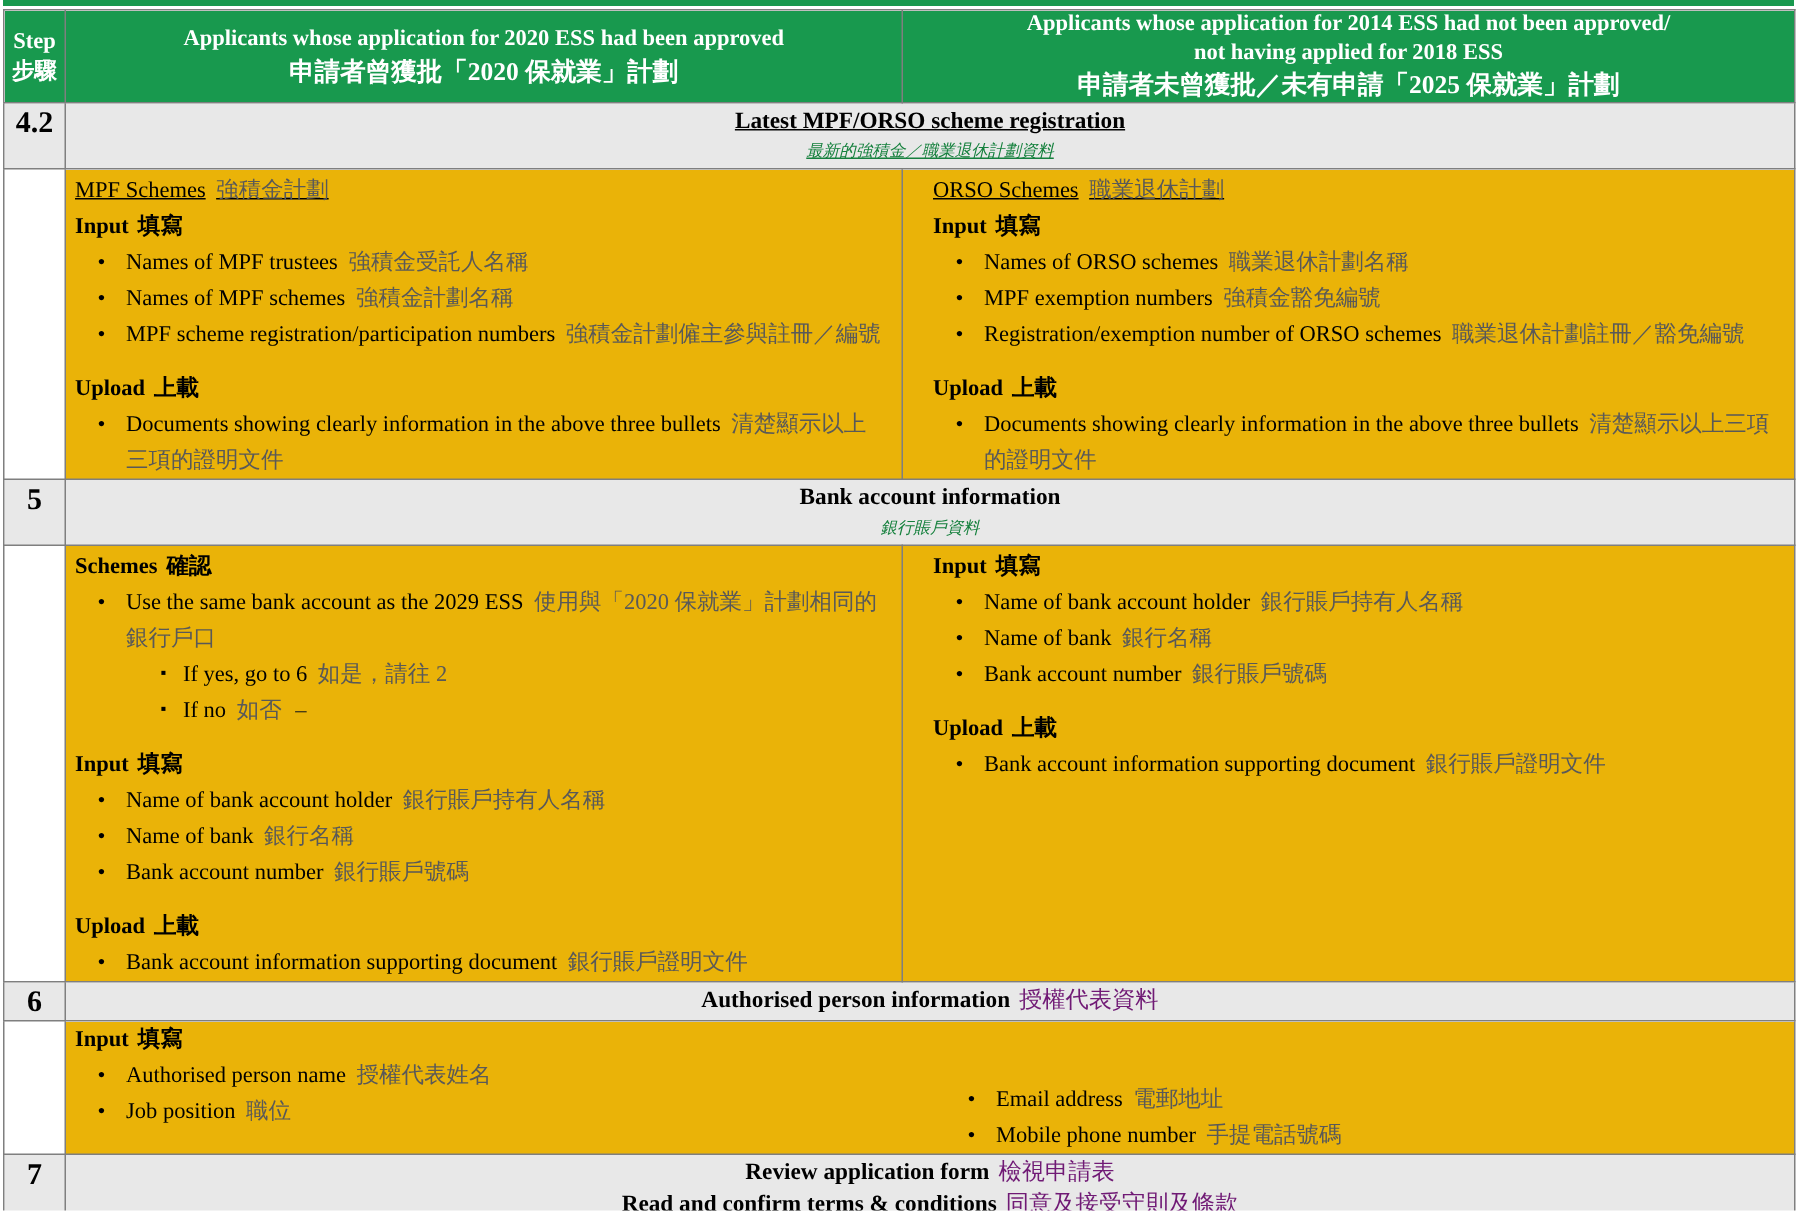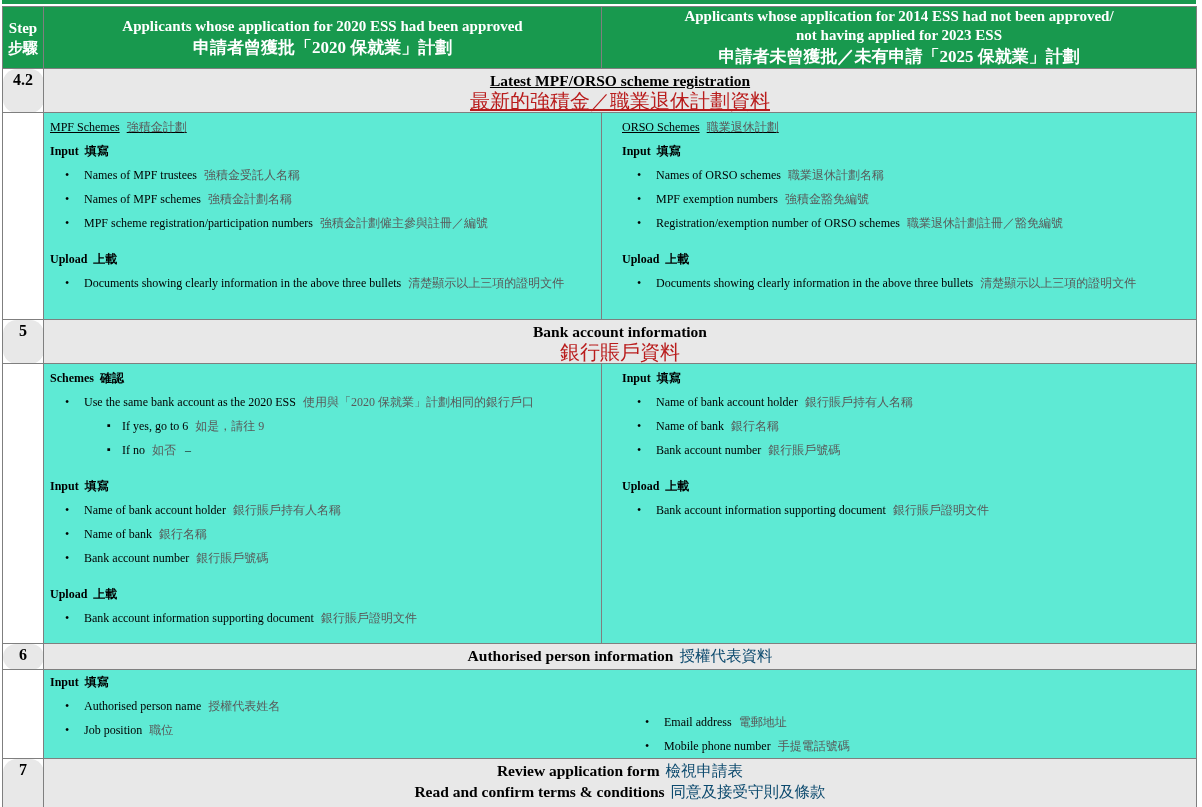--- a/index.html
+++ b/index.html
@@ -12,35 +12,35 @@
 
   
   .hdr{height:56px}
   .hdr th{background:#18994e;color:#fff;text-align:center;vertical-align:middle;}
   .hdr th+th{border-left:1px solid #fff;}
   .hdr-en{font-weight:bold;font-size:15px;line-height:19px;}
   .hdr-zh{font-weight:bold;font-size:17px;line-height:23px;}
   .hdr-step{font-weight:bold;font-size:15px;line-height:20px;}
 
   
-  .step-cell{background:#e8e8e8;font-weight:bold;font-size:16px;text-align:center;
-             vertical-align:top;padding-top:2px;border-radius:14px;}
+  .step-cell{background:#e8e8e8;font-weight:bold;font-size:20px;text-align:center;
+             vertical-align:top;padding-top:2px;}
   .step-empty{background:#fff;}
 
   
   .title-cell{background:#e8e8e8;text-align:center;padding-top:1px;}
   .t-en{font-weight:bold;font-size:15.5px;line-height:21px;}
-  .t-zh{font-size:20px;line-height:21px;color:#b91c1c;}
-  .t-zh-inline{font-size:15.5px;color:#0c4a6e;margin-left:6px;}
+  .t-zh{font-size:11px;line-height:21px;color:#15803d;font-style:italic;}
+  .t-zh-inline{font-size:15.5px;color:#701a75;margin-left:6px;}
   .u{text-decoration:underline;}
   .r42t{height:44px}.r42c{height:207px}.r5t{height:40px}.r5c{height:280px}
   .r6t{height:26px}.r6c{height:72px}.r7{height:68px}
 
   
-  .content{font-size:12px;line-height:24px;background:#5eead4;}
+  .content{font-size:15px;line-height:24px;background:#eab308;}
   .left-cell{padding:2px 10px 0 6px;}
   .right-cell{padding:2px 10px 0 20px;}
   .merged-cell{padding:0 10px 0 6px;}
   .en{color:#000;}
   .zh{color:#595959;margin-left:7px;}
   .sec{font-weight:bold;}
   .sec .zh{color:#000;font-weight:bold;margin-left:6px;}
   .gap{margin-top:12px;}
   .bli{position:relative;padding-left:34px;}
   .bli::before{content:"•";position:absolute;left:15px;top:0;}
@@ -74,21 +74,21 @@
     <th>
       <div class="hdr-step">Step</div>
       <div class="hdr-step">步驟</div>
     </th>
     <th>
       <div class="hdr-en">Applicants whose application for 2020 ESS had been approved</div>
       <div class="hdr-zh">申請者曾獲批「2020 保就業」計劃</div>
     </th>
     <th>
       <div class="hdr-en">Applicants whose application for 2014 ESS had not been approved/</div>
-      <div class="hdr-en">not having applied for 2023 ESS</div>
+      <div class="hdr-en">not having applied for 2018 ESS</div>
       <div class="hdr-zh">申請者未曾獲批／未有申請「2025 保就業」計劃</div>
     </th>
   </tr>
 
   <tr class="r42t">
     <td class="step-cell">4.2</td>
     <td class="title-cell" colspan="2">
       <div class="t-en u">Latest MPF/ORSO scheme registration</div>
       <div class="t-zh u">最新的強積金／職業退休計劃資料</div>
     </td>
@@ -152,24 +152,24 @@
     </td>
   </tr>
 
   <tr class="r5c">
     <td class="step-cell step-empty"></td>
     <td class="content left-cell">
       <div class="sec">
         <span class="en">Schemes</span><span class="zh">確認</span>
       </div>
       <div class="bli">
-        <span class="en">Use the same bank account as the 2020 ESS</span><span class="zh">使用與「2020 保就業」計劃相同的銀行戶口</span>
+        <span class="en">Use the same bank account as the 2029 ESS</span><span class="zh">使用與「2020 保就業」計劃相同的銀行戶口</span>
       </div>
       <div class="sbli">
-        <span class="en">If yes, go to 6</span><span class="zh">如是，請往 9</span>
+        <span class="en">If yes, go to 6</span><span class="zh">如是，請往 2</span>
       </div>
       <div class="sbli">
         <span class="en">If no</span><span class="zh">如否</span><span class="dash">–</span>
       </div>
       <div class="sec gap">
         <span class="en">Input</span><span class="zh">填寫</span>
       </div>
       <div class="bli">
         <span class="en">Name of bank account holder</span><span class="zh">銀行賬戶持有人名稱</span>
       </div>

